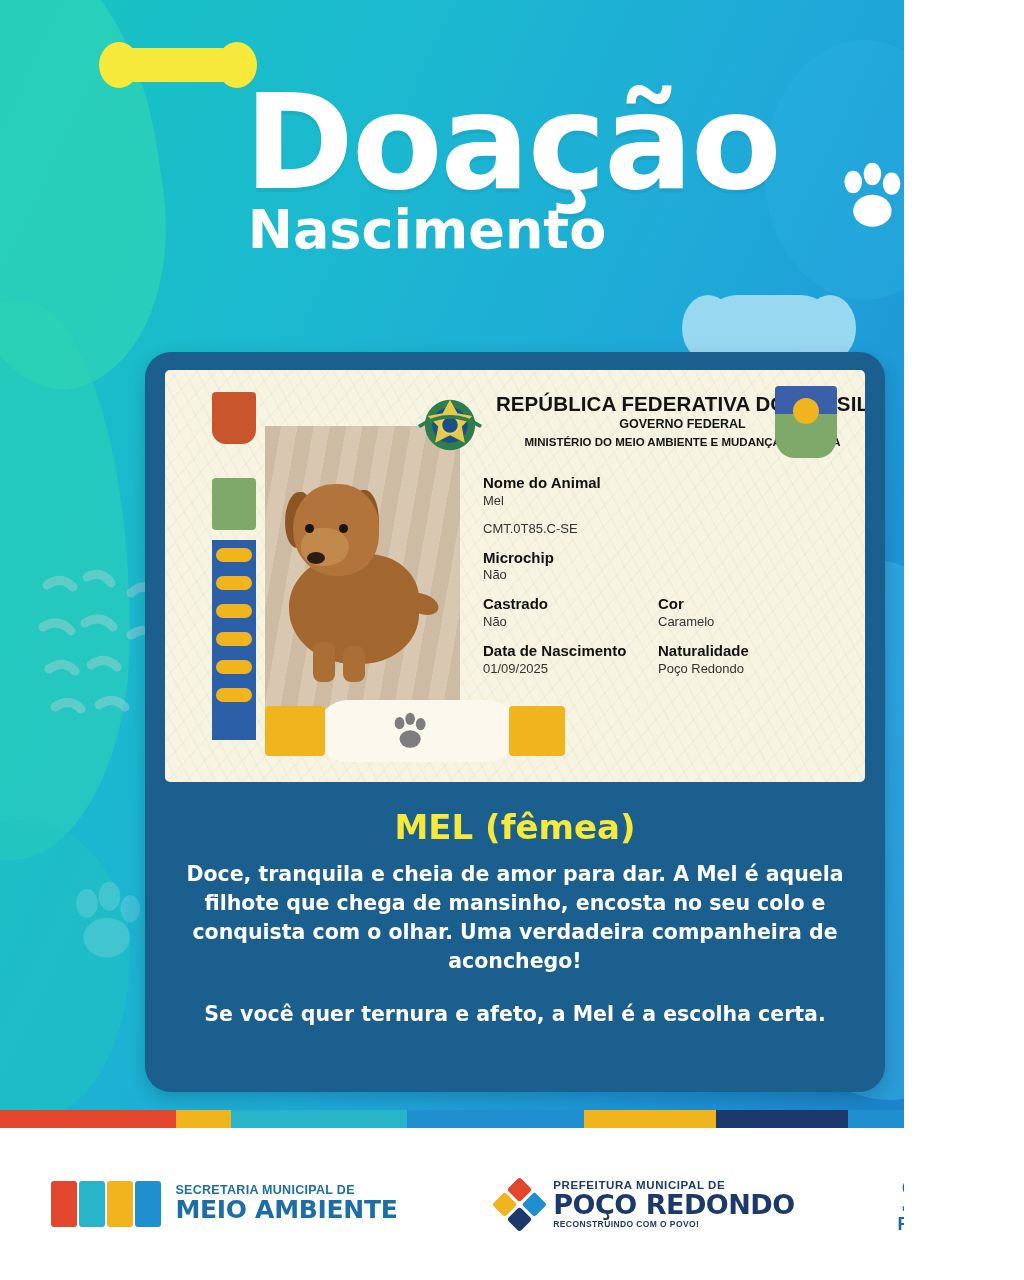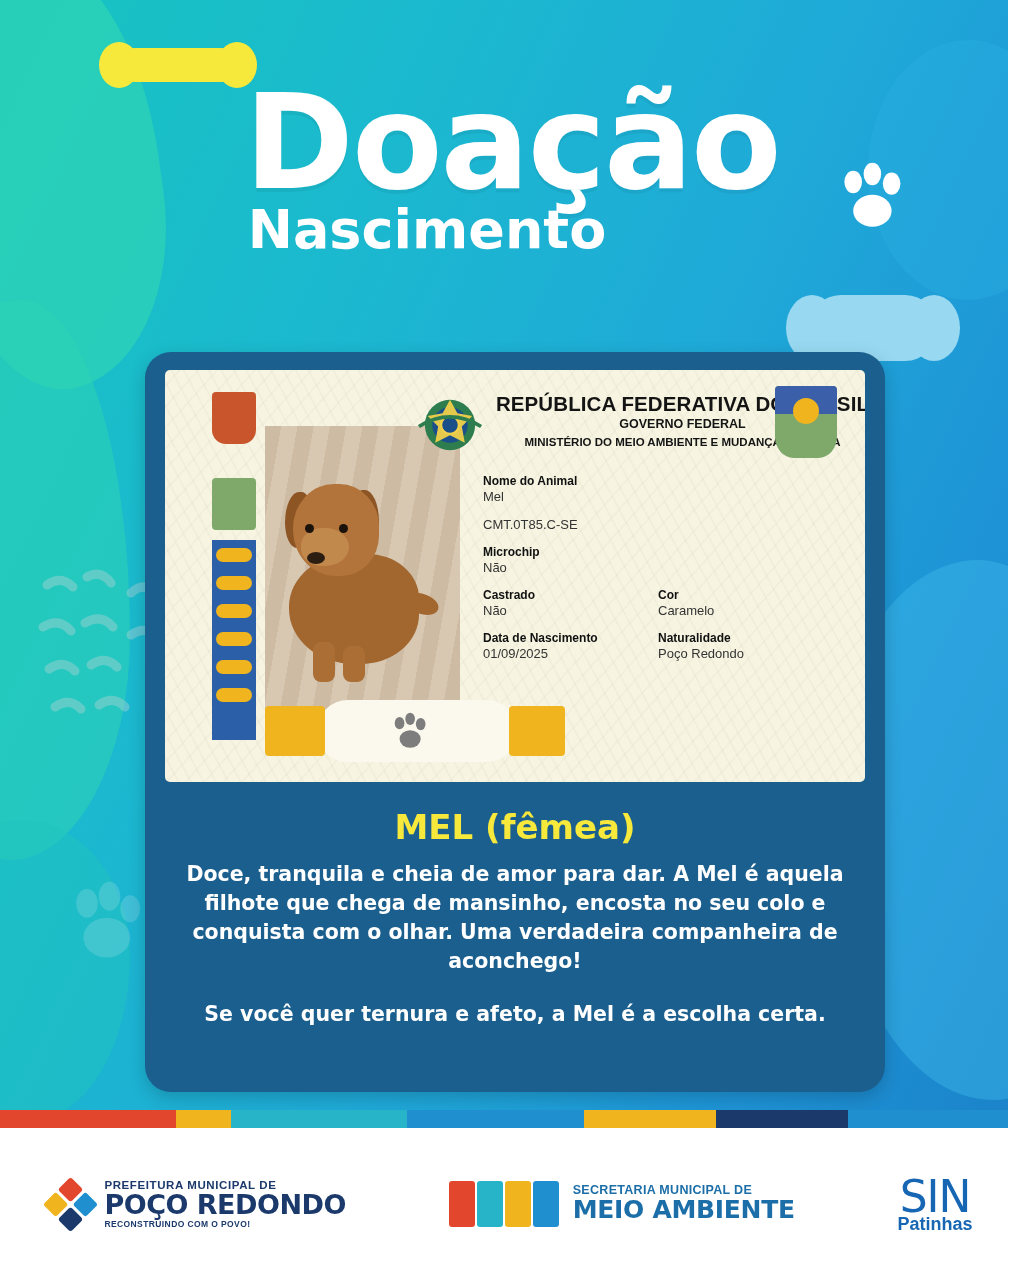--- a/index.html
+++ b/index.html
@@ -3,21 +3,21 @@
 <meta charset="utf-8">
 <style>
   * { box-sizing: border-box; margin: 0; padding: 0; }
   html, body {
     width: 1024px; height: 1280px;
     font-family: "Liberation Sans", sans-serif;
     overflow: hidden;
   }
   .poster {
     position: relative;
-    width: 1008px; height: 1280px;
+    width: 904px; height: 1280px;
     background: linear-gradient(115deg, #17c4c0 0%, #1bb9cf 28%, #1fa9d8 55%, #1e93d6 78%, #1a7fc6 100%);
     overflow: hidden;
   }
 
   
   .blob { position: absolute; }
   .blob-left-top {
     left: -70px; top: -40px; width: 230px; height: 430px;
     background: #2ed3b5; opacity: .75;
     border-radius: 50% 45% 55% 50% / 48% 52% 45% 55%;
@@ -182,21 +182,21 @@
   .badge-tr .b-sun {
     position: absolute; left: 18px; top: 12px; width: 26px; height: 26px;
     background: #f0b41f; border-radius: 50%;
   }
 
   .fields { position: absolute; left: 318px; top: 104px; width: 370px; }
   .field-row { display: flex; }
   .field { margin-bottom: 11px; }
   .field-col-a { width: 175px; }
   .field-col-b { width: 175px; }
-  .f-label { font-size: 12px; font-weight: bold; color: #111; line-height: 1.25; }
+  .f-label { font-size: 15px; font-weight: bold; color: #111; line-height: 1.25; }
   .f-value { font-size: 13px; color: #333; line-height: 1.3; }
 
   .paw-plate {
     position: absolute; left: 152px; top: 330px; width: 200px; height: 62px;
     background: #fbf9ee; border-radius: 40px;
   }
   .paw-plate .yellowbar {
     position: absolute; left: -52px; top: 6px; width: 60px; height: 50px; background: #f0b41f; border-radius: 4px;
   }
   .paw-plate .yellowbar2 {
@@ -407,45 +407,45 @@
     <div style="flex:1.6; background:#27b4c9;"></div>
     <div style="flex:1.6; background:#1f8fd0;"></div>
     <div style="flex:1.2; background:#f0b41f;"></div>
     <div style="flex:1.2; background:#1b3a6b;"></div>
     <div style="flex:1.6; background:#1f8fd0;"></div>
   </div>
 
   <div class="footer">
 
     <div class="logo">
+      <div class="sec-icons">
+        <div style="background:#e2472e;"></div>
+        <div style="background:#27b4c9;"></div>
+        <div style="background:#f0b41f;"></div>
+        <div style="background:#1f8fd0;"></div>
+      </div>
+      <div class="sec-text">
+        <div class="sec-l1">SECRETARIA MUNICIPAL DE</div>
+        <div class="sec-l2">MEIO AMBIENTE</div>
+      </div>
+    </div>
+
+    <div class="logo">
       <div class="logo-marks">
         <div style="background:#e2472e;"></div>
         <div style="background:#1f8fd0;"></div>
         <div style="background:#f0b41f;"></div>
         <div style="background:#1b3a6b;"></div>
       </div>
       <div class="pref-text">
         <div class="pref-l1">PREFEITURA MUNICIPAL DE</div>
         <div class="pref-l2">POÇO REDONDO</div>
         <div class="pref-l3">RECONSTRUINDO COM O POVO!</div>
       </div>
     </div>
 
-    <div class="logo">
-      <div class="sec-icons">
-        <div style="background:#e2472e;"></div>
-        <div style="background:#27b4c9;"></div>
-        <div style="background:#f0b41f;"></div>
-        <div style="background:#1f8fd0;"></div>
-      </div>
-      <div class="sec-text">
-        <div class="sec-l1">SECRETARIA MUNICIPAL DE</div>
-        <div class="sec-l2">MEIO AMBIENTE</div>
-      </div>
-    </div>
-
     <div class="sin">
       <div class="sin-l1">SIN</div>
       <div class="sin-l2">Patinhas</div>
     </div>
 
   </div>
 </div>
 
 </body></html>

